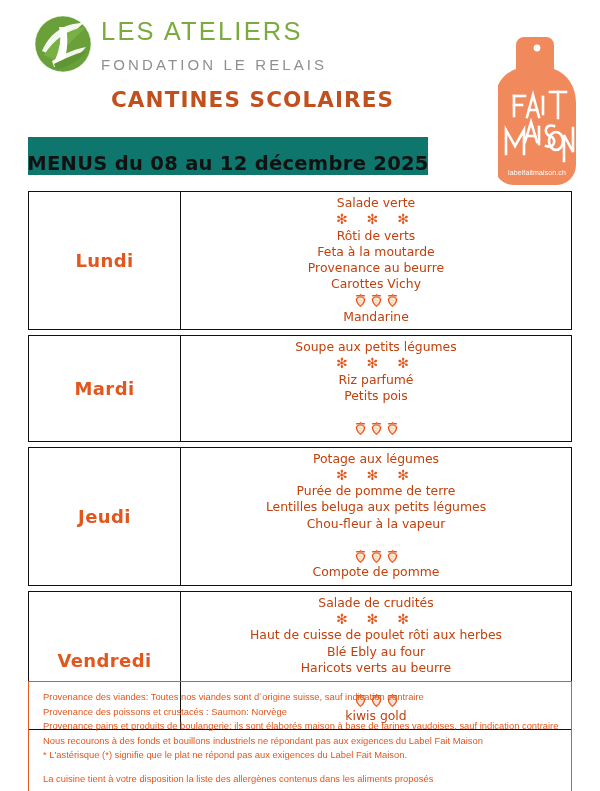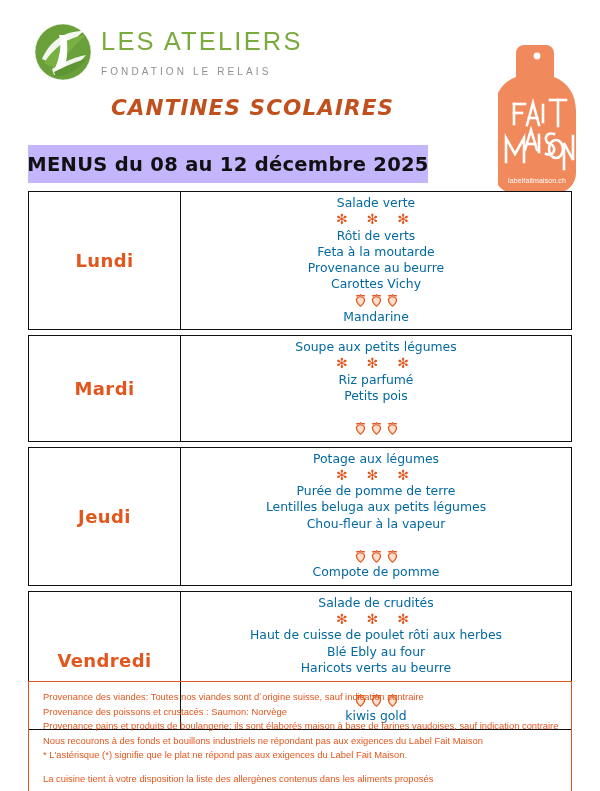--- a/index.html
+++ b/index.html
@@ -11,21 +11,21 @@
     width: 600px;
     height: 791px;
     position: relative;
     font-family: "Liberation Sans", sans-serif;
     overflow: hidden;
   }
 
   
   #header {
     position: absolute;
-    left: 0; top: 12px;
+    left: 0; top: 4px;
     width: 600px;
     height: 190px;
   }
 
   #brand {
     position: absolute;
     left: 34px;
     top: 11px;
     display: flex;
     align-items: center;
@@ -35,50 +35,49 @@
   #brand-words { display: flex; flex-direction: column; justify-content: center; padding-top: 2px;}
   #brand-name {
     font-size: 25.5px;
     letter-spacing: 2.2px;
     color: #7AAB3F;
     font-weight: 400;
     line-height: 1.05;
     white-space: nowrap;
   }
   #brand-sub {
-    font-size: 10px;
+    font-size: 15px;
     letter-spacing: 3.1px;
     color: #8f8f8f;
     line-height: 1.05;
     margin-top: 12px;
     white-space: nowrap;
   }
 
   #doc-title {
     position: absolute;
     left: 0; top: 83px;
     width: 505px;
     text-align: center;
     font-family: "DejaVu Sans", sans-serif;
     font-size: 21.5px;
     font-weight: bold;
     letter-spacing: 1.1px;
     color: #C0501E;
-    font-style: italic;
   }
 
   #date-banner {
     position: absolute;
     left: 28px;
     top: 133px;
     width: 400px;
     height: 38px;
-    background: #c4b5fd;
-    display: flex;
-    align-items: center;
+    background: #0f766e;
+    display: flex;
+    align-items: flex-end;
     justify-content: center;
   }
   #date-banner-text {
     font-family: "DejaVu Sans", sans-serif;
     font-size: 19.5px;
     font-weight: bold;
     color: #111111;
     letter-spacing: 0.3px;
     white-space: nowrap;
   }
@@ -126,21 +125,21 @@
   }
   .menu-cell {
     flex: 1 1 auto;
     padding: 3px 6px 4px 6px;
     text-align: center;
     box-sizing: border-box;
   }
   .menu-line {
     font-family: "DejaVu Sans", sans-serif;
     font-size: 12.4px;
-    color: #0369a1;
+    color: #c2410c;
     line-height: 16.3px;
     white-space: nowrap;
   }
   .sep-row {
     line-height: 16.3px;
     height: 16.3px;
     color: #E2571E;
     font-family: "DejaVu Sans", sans-serif;
     font-size: 14px;
     letter-spacing: 7px;

